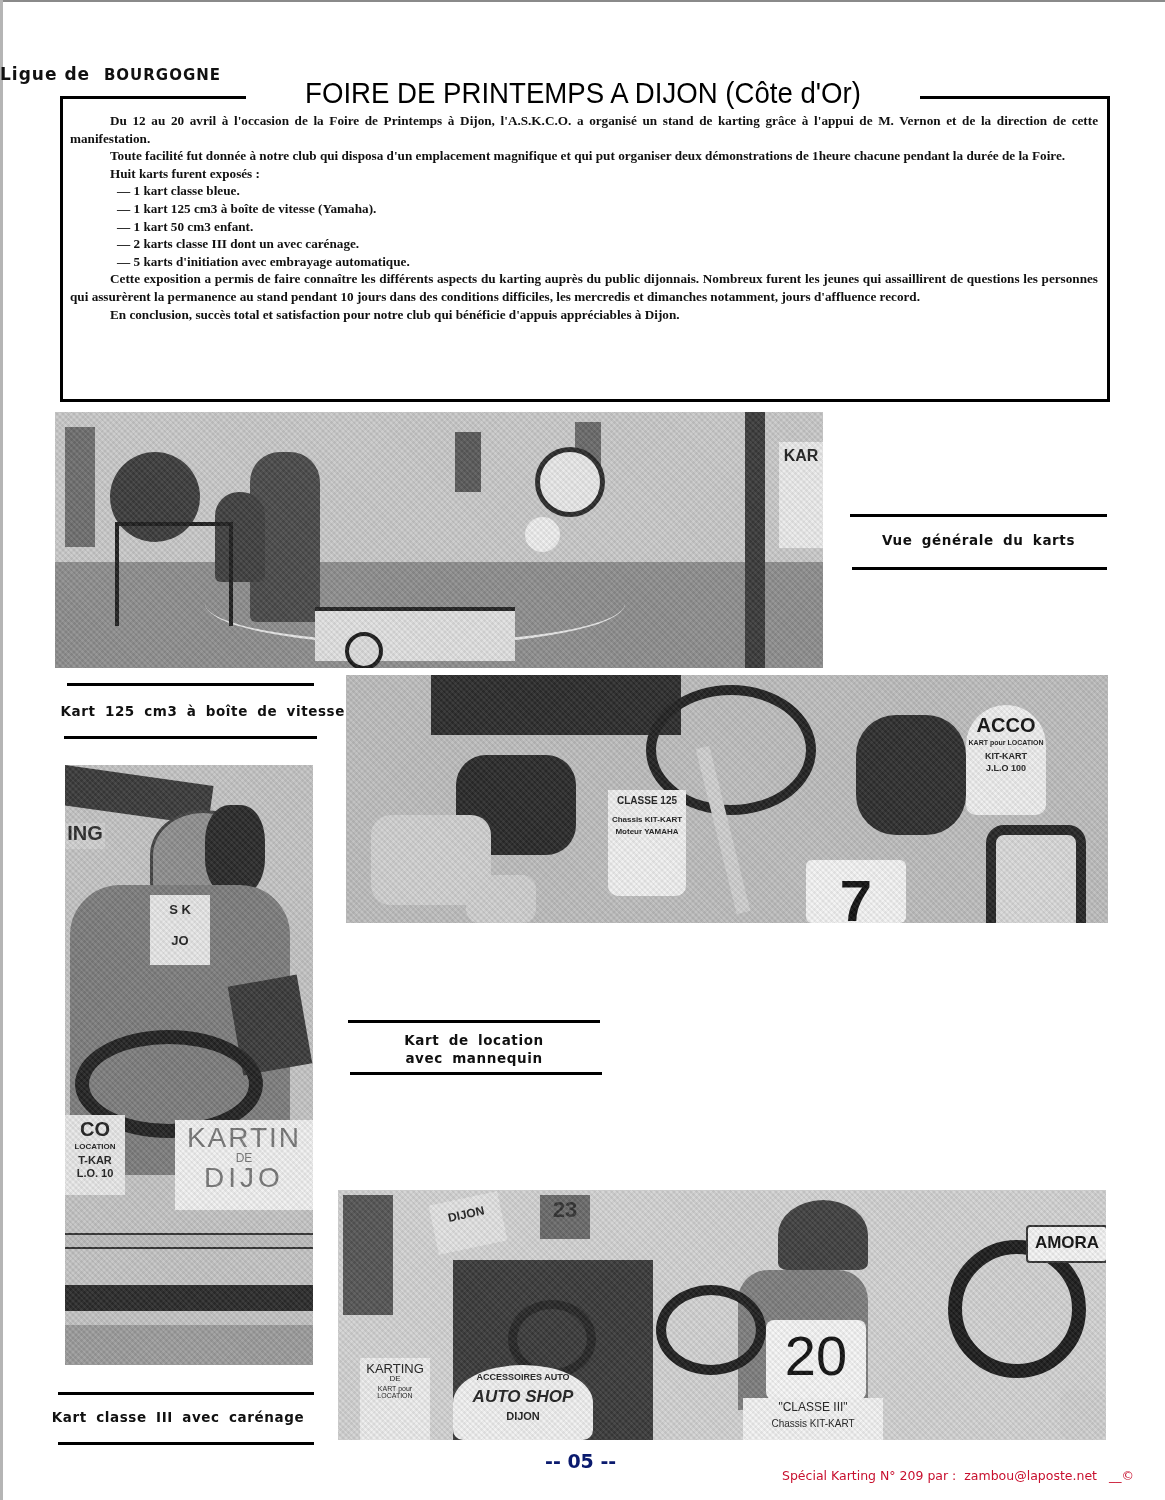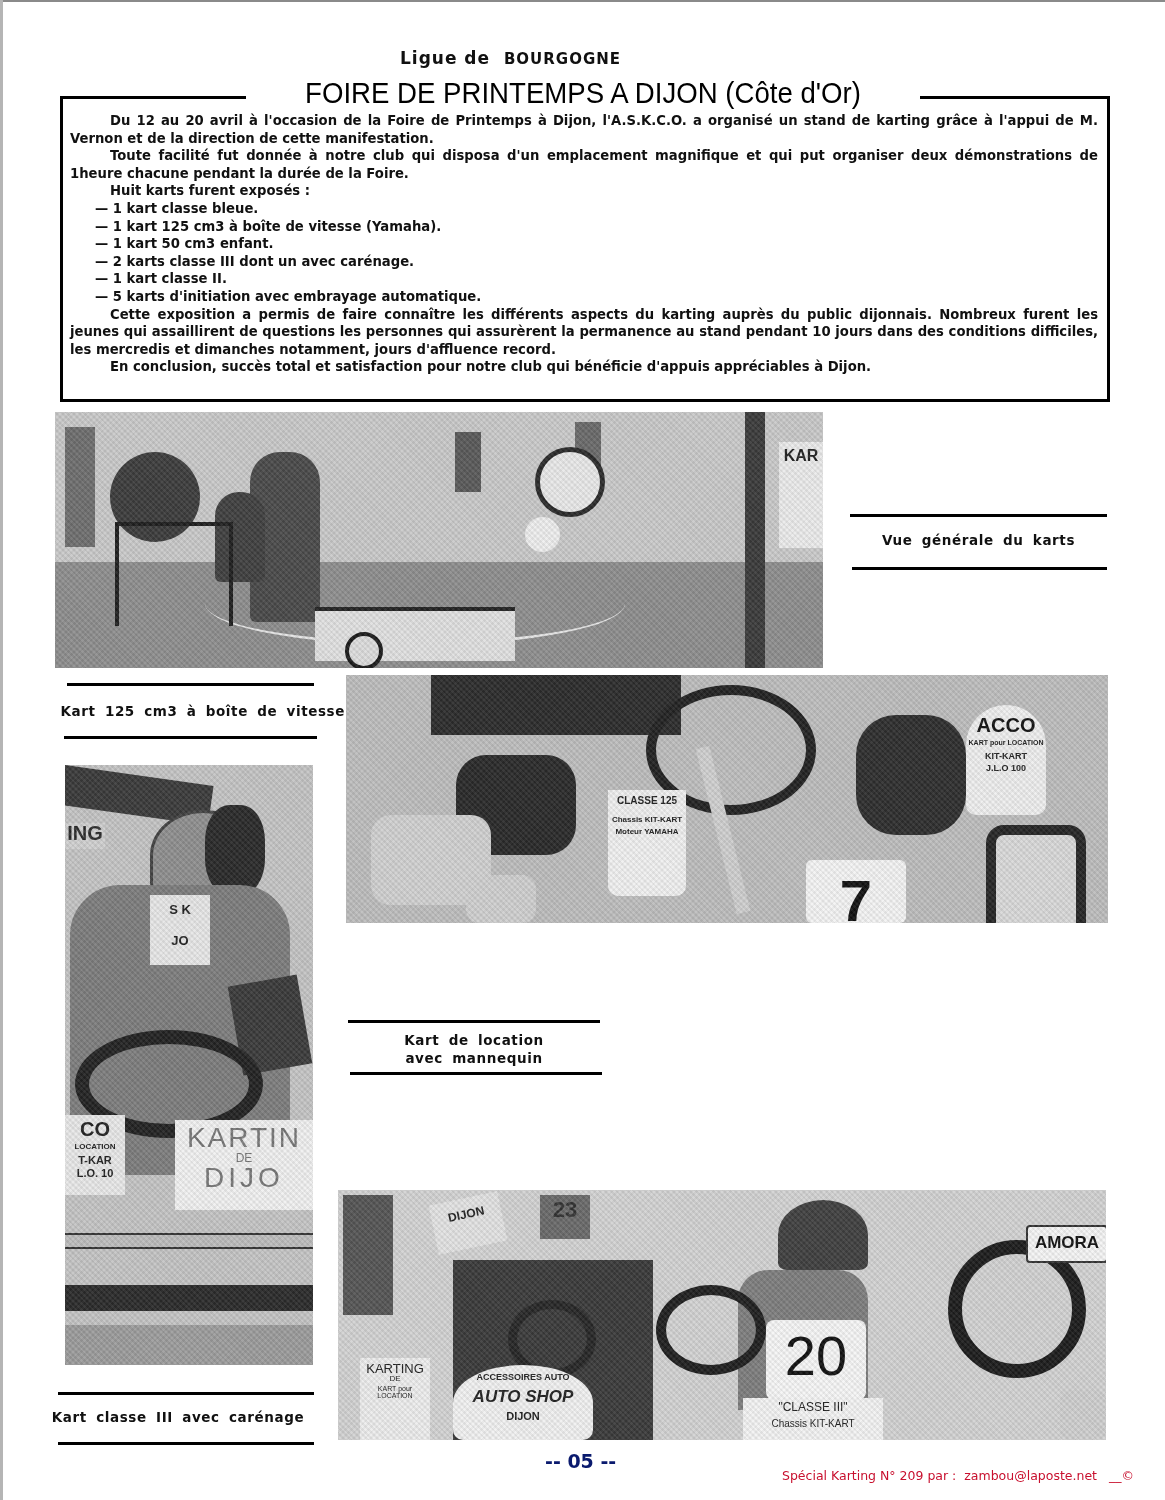--- a/index.html
+++ b/index.html
@@ -1,34 +1,34 @@
 <!DOCTYPE html>
 <html><head>
   <meta charset="utf-8">
   <style>
     html, body { margin: 0; padding: 0; background: #ffffff; }
     body { width: 1165px; height: 1500px; position: relative; overflow: hidden; font-family: "DejaVu Sans", sans-serif; color: #111; }
     .page-edge-top { position: absolute; left: 0; top: 0; width: 1165px; height: 2px; background: #8a8a8a; }
     .page-edge-left { position: absolute; left: 0; top: 0; width: 3px; height: 1500px; background: #b5b5b5; }
 
-    .league { position: absolute; top: 48px; left: 0; width: 1021px; text-align: center; font-family: "DejaVu Sans", sans-serif; font-weight: bold; font-size: 17px; letter-spacing: 1px; color: #111; }
+    .league { position: absolute; top: 64px; left: 0; width: 1021px; text-align: left; font-family: "DejaVu Sans", sans-serif; font-weight: bold; font-size: 17px; letter-spacing: 1px; color: #111; }
     .league .caps { font-size: 15px; }
 
     .title-row { position: absolute; top: 76px; left: 60px; width: 1050px; height: 40px; }
     .title-rule-left { position: absolute; left: 0; top: 20px; width: 186px; height: 3px; background: #000; }
     .title-rule-right { position: absolute; right: 0; top: 20px; width: 190px; height: 3px; background: #000; }
     .title { position: absolute; left: 190px; width: 666px; top: 0; text-align: center; font-family: "Liberation Sans", sans-serif; font-size: 30px; line-height: 34px; color: #000; transform: scaleX(0.92); transform-origin: center; white-space: nowrap; }
 
     .article-box { position: absolute; left: 60px; top: 96px; width: 1044px; height: 303px; border: 3px solid #000; border-top: none; box-sizing: content-box; }
     .article-box-top-l { position: absolute; left: 60px; top: 96px; width: 186px; height: 3px; background: #000; }
     .article-box-top-r { position: absolute; left: 920px; top: 96px; width: 190px; height: 3px; background: #000; }
     .article-text { position: absolute; left: 70px; top: 112px; width: 1028px; font-family: "DejaVu Sans", sans-serif; font-weight: bold; font-size: 13.2px; line-height: 17.6px; color: #111; }
-    .article-text p { margin: 0; text-align: justify; }
+    .article-text p { margin: 0; text-align: justify; font-family: Liberation Serif, serif; }
     .article-text .indent { text-indent: 40px; }
-    .article-text .item { margin-left: 25px; white-space: pre; }
+    .article-text .item { margin-left: 47px; white-space: pre; }
 
     .photo { position: absolute; overflow: hidden; background: #9a9a9a; }
     .photo .tex { position: absolute; inset: 0; background:
         repeating-linear-gradient(45deg, rgba(0,0,0,0.05) 0 2px, rgba(255,255,255,0.05) 2px 4px),
         repeating-linear-gradient(-45deg, rgba(0,0,0,0.04) 0 2px, rgba(255,255,255,0.04) 2px 4px); }
     .shape { position: absolute; }
     .sign { position: absolute; background: #f2f2f2; color: #222; font-family: "Liberation Sans", sans-serif; font-weight: bold; text-align: center; line-height: 1; }
 
     .caption { position: absolute; text-align: center; font-family: "DejaVu Sans", sans-serif; font-weight: bold; font-size: 13.5px; line-height: 18px; color: #111; letter-spacing: 0.6px; word-spacing: 4px; }
     .cap-rule { position: absolute; height: 3px; background: #000; }
@@ -58,21 +58,20 @@
 <div class="article-box-top-r"></div>
 
 <div class="article-text">
   <p class="indent">Du 12 au 20 avril à l'occasion de la Foire de Printemps à Dijon, l'A.S.K.C.O. a organisé un stand de karting grâce à l'appui de M. Vernon et de la direction de cette manifestation.</p>
   <p class="indent">Toute facilité fut donnée à notre club qui disposa d'un emplacement magnifique et qui put organiser deux démonstrations de 1heure chacune pendant la durée de la Foire.</p>
   <p class="indent">Huit karts furent exposés :</p>
   <p class="item">— 1 kart classe bleue.</p>
   <p class="item">— 1 kart 125 cm3 à boîte de vitesse (Yamaha).</p>
   <p class="item">— 1 kart 50 cm3 enfant.</p>
   <p class="item">— 2 karts classe III dont un avec carénage.</p>
-  <p class="item">— 1 kart classe II.</p>
   <p class="item">— 5 karts d'initiation avec embrayage automatique.</p>
   <p class="indent">Cette exposition a permis de faire connaître les différents aspects du karting auprès du public dijonnais. Nombreux furent les jeunes qui assaillirent de questions les personnes qui assurèrent la permanence au stand pendant 10 jours dans des conditions difficiles, les mercredis et dimanches notamment, jours d'affluence record.</p>
   <p class="indent">En conclusion, succès total et satisfaction pour notre club qui bénéficie d'appuis appréciables à Dijon.</p>
 </div>
 
 <div class="photo" style="left:55px; top:412px; width:768px; height:256px; background:#8e8e8e;">
   <div class="shape" style="left:0; top:0; width:768px; height:150px; background:#c9c9c9;"></div>
   <div class="shape" style="left:10px; top:15px; width:30px; height:120px; background:#6e6e6e;"></div>
   <div class="shape" style="left:400px; top:20px; width:26px; height:60px; background:#5a5a5a;"></div>
   <div class="shape" style="left:520px; top:10px; width:26px; height:70px; background:#6a6a6a;"></div>

